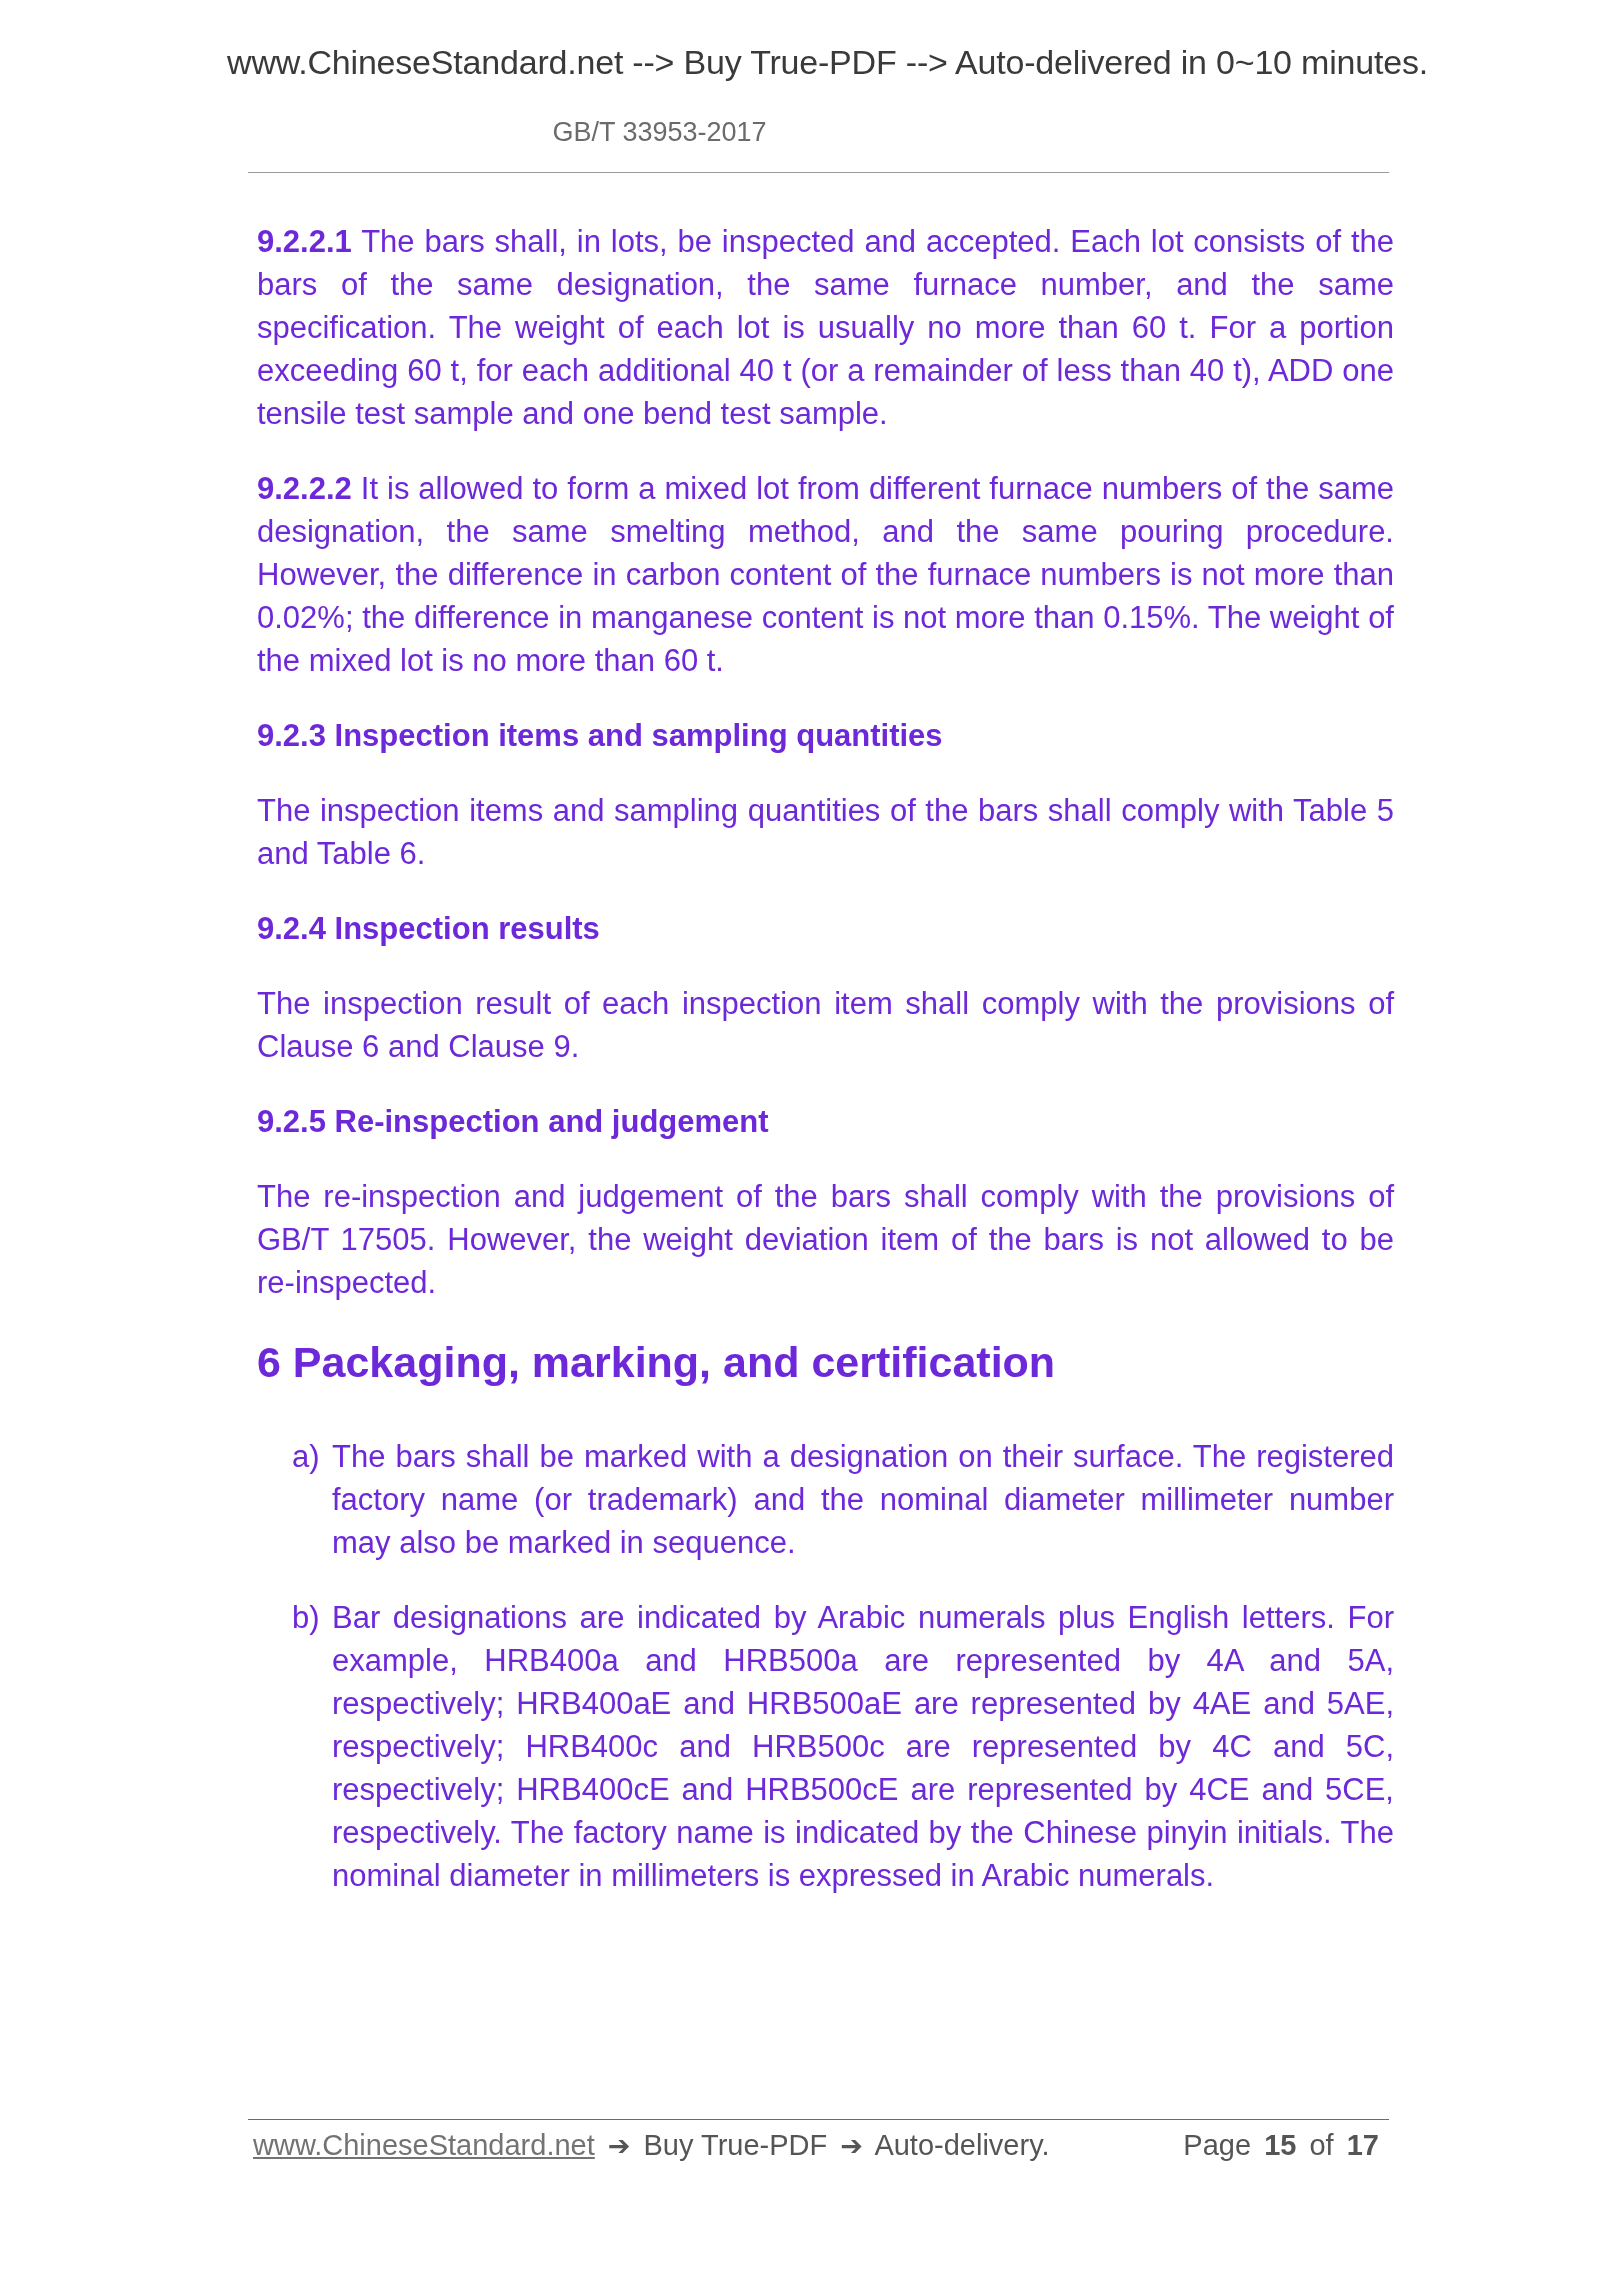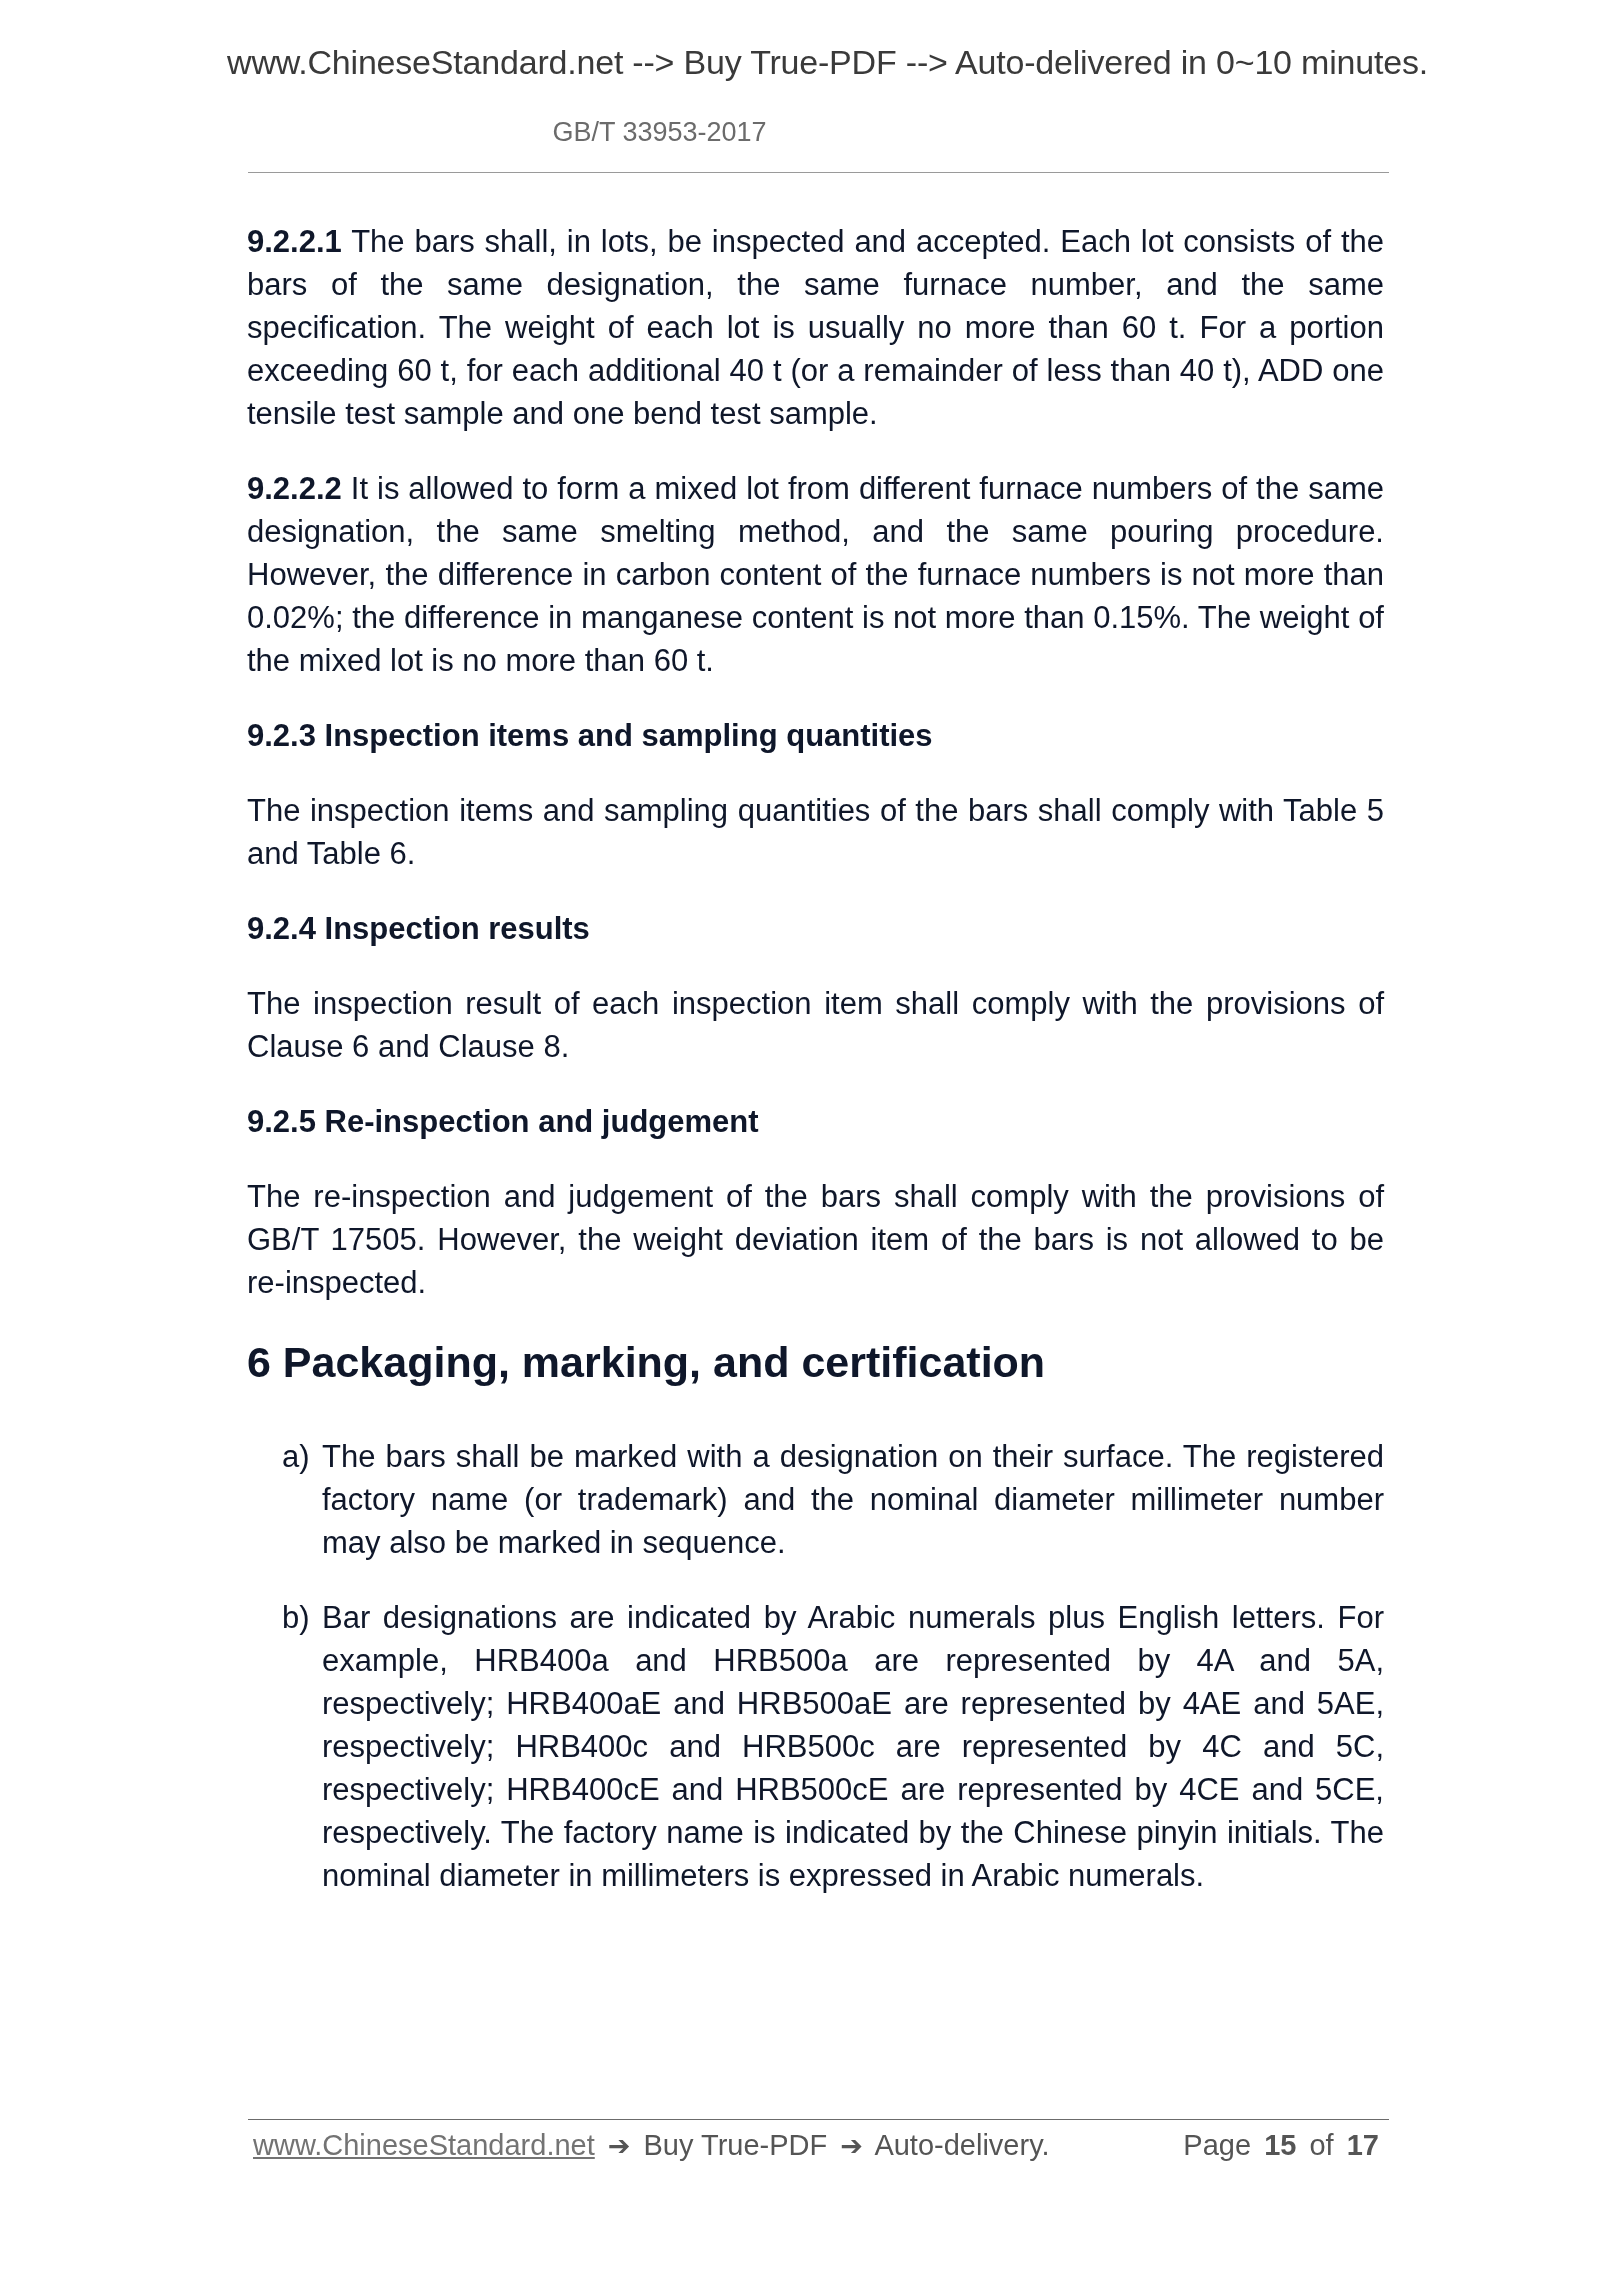--- a/index.html
+++ b/index.html
@@ -38,25 +38,25 @@
       position: absolute;
       top: 172px;
       left: 248px;
       width: 1141px;
       height: 0;
       border-top: 1.7px solid #9a9a9a;
     }
     .content {
       position: absolute;
       top: 220px;
-      left: 247px;
+      left: 257px;
       width: 1137px;
       font-size: 31px;
       line-height: 43px;
-      color: #0f172a;
+      color: #6d28d9;
     }
     .para {
       margin: 0 0 32px 0;
       text-align: justify;
     }
     .para b { font-weight: bold; }
     .subhead {
       margin: 0 0 32px 0;
       font-weight: bold;
       font-size: 31px;
@@ -125,21 +125,21 @@
 
   <p class="para">
     <b>9.2.2.2</b>
     <span>It is allowed to form a mixed lot from different furnace numbers of the same designation, the same smelting method, and the same pouring procedure. However, the difference in carbon content of the furnace numbers is not more than 0.02%; the difference in manganese content is not more than 0.15%. The weight of the mixed lot is no more than 60 t.</span>
   </p>
 
   <div class="subhead">9.2.3 Inspection items and sampling quantities</div>
   <p class="para">The inspection items and sampling quantities of the bars shall comply with Table 5 and Table 6.</p>
 
   <div class="subhead">9.2.4 Inspection results</div>
-  <p class="para">The inspection result of each inspection item shall comply with the provisions of Clause 6 and Clause 8.</p>
+  <p class="para">The inspection result of each inspection item shall comply with the provisions of Clause 6 and Clause 9.</p>
 
   <div class="subhead">9.2.5 Re-inspection and judgement</div>
   <p class="para">The re-inspection and judgement of the bars shall comply with the provisions of GB/T 17505. However, the weight deviation item of the bars is not allowed to be re-inspected.</p>
 
   <div class="section-title">6 Packaging, marking, and certification</div>
 
 
   <div class="list-item">
     <span class="list-marker">a)</span>
     <span class="list-text">The bars shall be marked with a designation on their surface. The registered factory name (or trademark) and the nominal diameter millimeter number may also be marked in sequence.</span>

